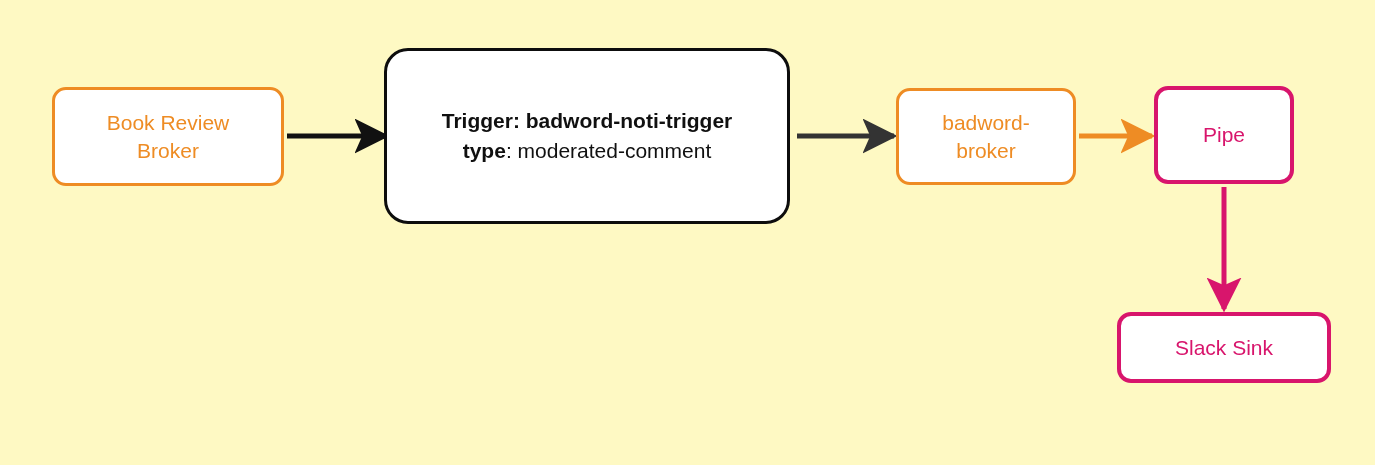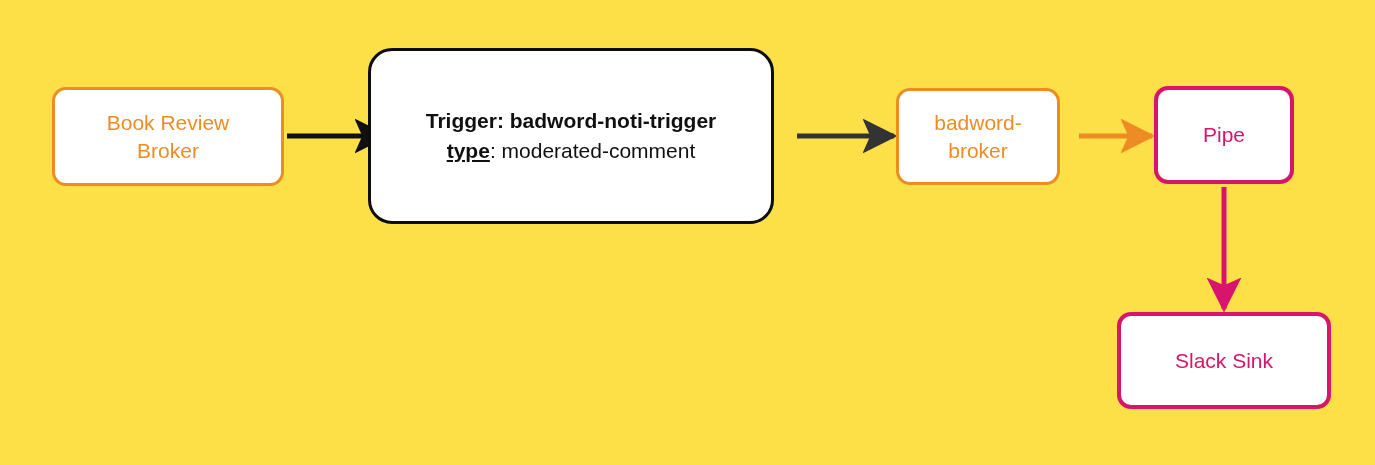--- a/index.html
+++ b/index.html
@@ -7,21 +7,21 @@
     padding: 0;
     background: #ffffff;
   }
   body {
     font-family: "Liberation Sans", sans-serif;
   }
   #diagram-canvas {
     position: relative;
     width: 1375px;
     height: 465px;
-    background: #fde047;
+    background: #fef9c3;
     overflow: hidden;
   }
   #edge-layer {
     position: absolute;
     left: 0;
     top: 0;
     width: 1375px;
     height: 465px;
   }
   .node {
@@ -53,32 +53,31 @@
     color: #101010;
     font-size: 21px;
     flex-direction: column;
     line-height: 1.42;
   }
   .node-trigger .tline {
     white-space: nowrap;
   }
   .node-trigger .tkey {
     font-weight: bold;
-    text-decoration: underline;
   }
   .node-trigger .tline-all-bold {
     font-weight: bold;
   }
 
   
   #node-book-review-broker { left: 52px;  top: 87px;  width: 232px; height: 99px; }
-  #node-trigger            { left: 368px; top: 48px;  width: 406px; height: 176px; }
-  #node-badword-broker     { left: 896px; top: 88px;  width: 164px; height: 97px; }
+  #node-trigger            { left: 384px; top: 48px;  width: 406px; height: 176px; }
+  #node-badword-broker     { left: 896px; top: 88px;  width: 180px; height: 97px; }
   #node-pipe               { left: 1154px; top: 86px; width: 140px; height: 98px; }
-  #node-slack-sink         { left: 1117px; top: 312px; width: 214px; height: 97px; }
+  #node-slack-sink         { left: 1117px; top: 312px; width: 214px; height: 71px; }
 </style>
 </head>
 <body>
 
 <div id="diagram-canvas">
 
   <svg id="edge-layer" viewBox="0 0 1375 465" xmlns="http://www.w3.org/2000/svg">
     <defs>
       <marker id="arrow-black" viewBox="0 0 10 10" refX="9" refY="5" markerWidth="7" markerHeight="7" orient="auto-start-reverse">
         <path d="M 0 0 L 10 5 L 0 10 L 2.2 5 z" fill="#111111"></path>

